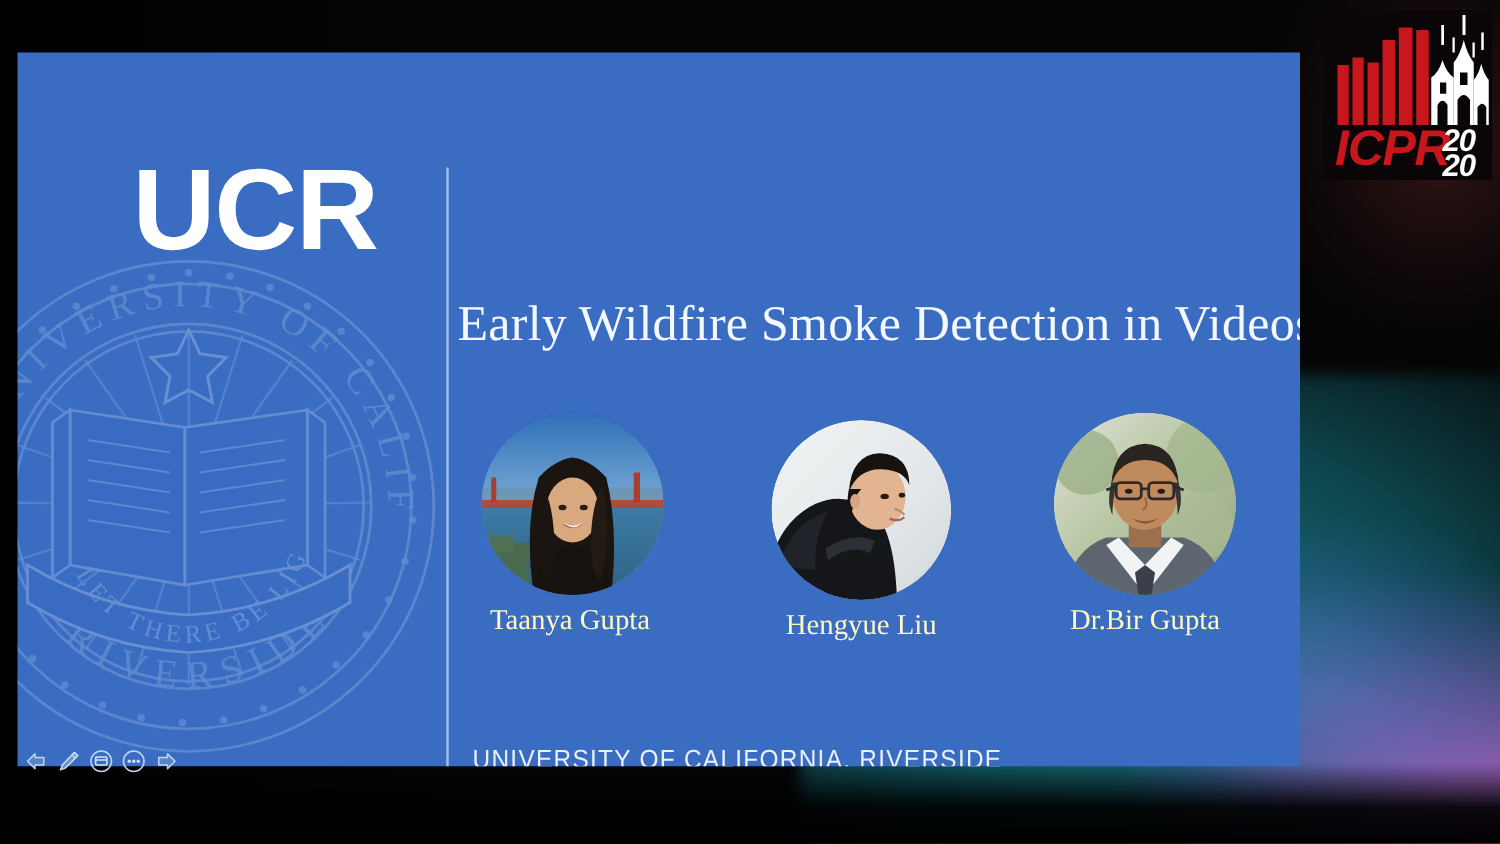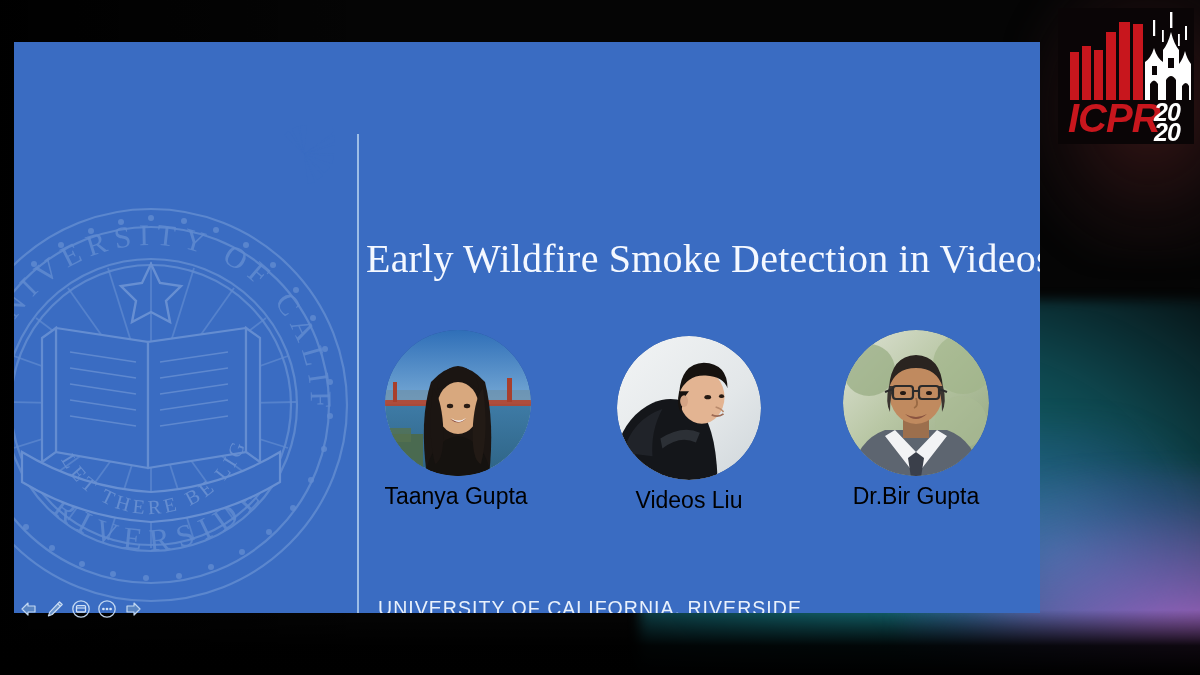--- a/index.html
+++ b/index.html
@@ -180,24 +180,24 @@
     margin: 0 auto;
     overflow: hidden;
     position: relative;
     background: #2d5ba8;
   }
   .avatar.small { width: 144px; height: 144px; }
   .avatar svg { display: block; width: 100%; height: 100%; }
 
   .author-name {
     margin-top: 6px;
-    font-family: Liberation Sans, sans-serif;
+    font-family: Liberation Serif, serif;
     font-size: 23px;
     line-height: 28px;
-    color: #000000;
+    color: #fef9c3;
     white-space: nowrap;
   }
   .author.a0 .author-name { margin-left: -4px; }
 
   
   .affiliation {
     position: absolute;
     left: 364px;
     top: 553px;
     font-family: "Liberation Sans", sans-serif;
@@ -361,20 +361,21 @@
         </g>
 
         <path d="M86 262 q60 36 129 40 q69 -4 129 -40 l0 30 q-60 36 -129 40 q-69 -4 -129 -40 z" fill="#3a6cc2" stroke="#cfe0f7" stroke-width="2.2"></path>
         <text font-family="Liberation Serif, serif" font-size="20" letter-spacing="4" fill="#cfe0f7" opacity="0.95">
           <textPath href="#arcMotto" startOffset="5%">LET THERE BE LIGHT</textPath>
         </text>
       </svg>
     </div>
 
     <div class="ucr-mark">
+      <div class="ucr-letters">UCR</div>
       <div class="ucr-burst">
         <svg viewBox="0 0 64 64" xmlns="http://www.w3.org/2000/svg">
           <g fill="#3a6cc2">
             <path d="M30 30 L58 2 L60 8 Z"></path>
             <path d="M30 30 L60 11 L61 18 Z"></path>
             <path d="M30 30 L61 21 L61 29 Z"></path>
             <path d="M30 30 L60 32 L58 40 Z"></path>
             <path d="M30 30 L56 43 L51 49 Z"></path>
             <path d="M30 30 L49 52 L43 56 Z"></path>
             <path d="M30 30 L41 58 L34 60 Z"></path>
@@ -469,21 +470,21 @@
                 <ellipse cx="92" cy="62" rx="3.4" ry="2.1"></ellipse>
                 <ellipse cx="106" cy="61" rx="2.6" ry="1.9"></ellipse>
               </g>
               <path d="M100 72 q6 2 8 5" stroke="#b98a6c" stroke-width="1.6" fill="none"></path>
               <path d="M96 80 q7 3 12 -1" stroke="#9c6a55" stroke-width="1.8" fill="none"></path>
 
               <path d="M44 104 q22 -14 40 -6 l-4 10 q-16 -8 -34 6z" fill="#2c3036"></path>
             </g>
           </svg>
         </div>
-        <div class="author-name">Videos Liu</div>
+        <div class="author-name">Hengyue Liu</div>
       </div>
 
       <div class="author a2">
         <div class="avatar">
           <svg viewBox="0 0 146 146" xmlns="http://www.w3.org/2000/svg">
             <defs>
               <clipPath id="c3">
                   <circle cx="73" cy="73" r="73"></circle>
                 </clipPath>
               <linearGradient id="bg3" x1="0" y1="0" x2="1" y2="1">

